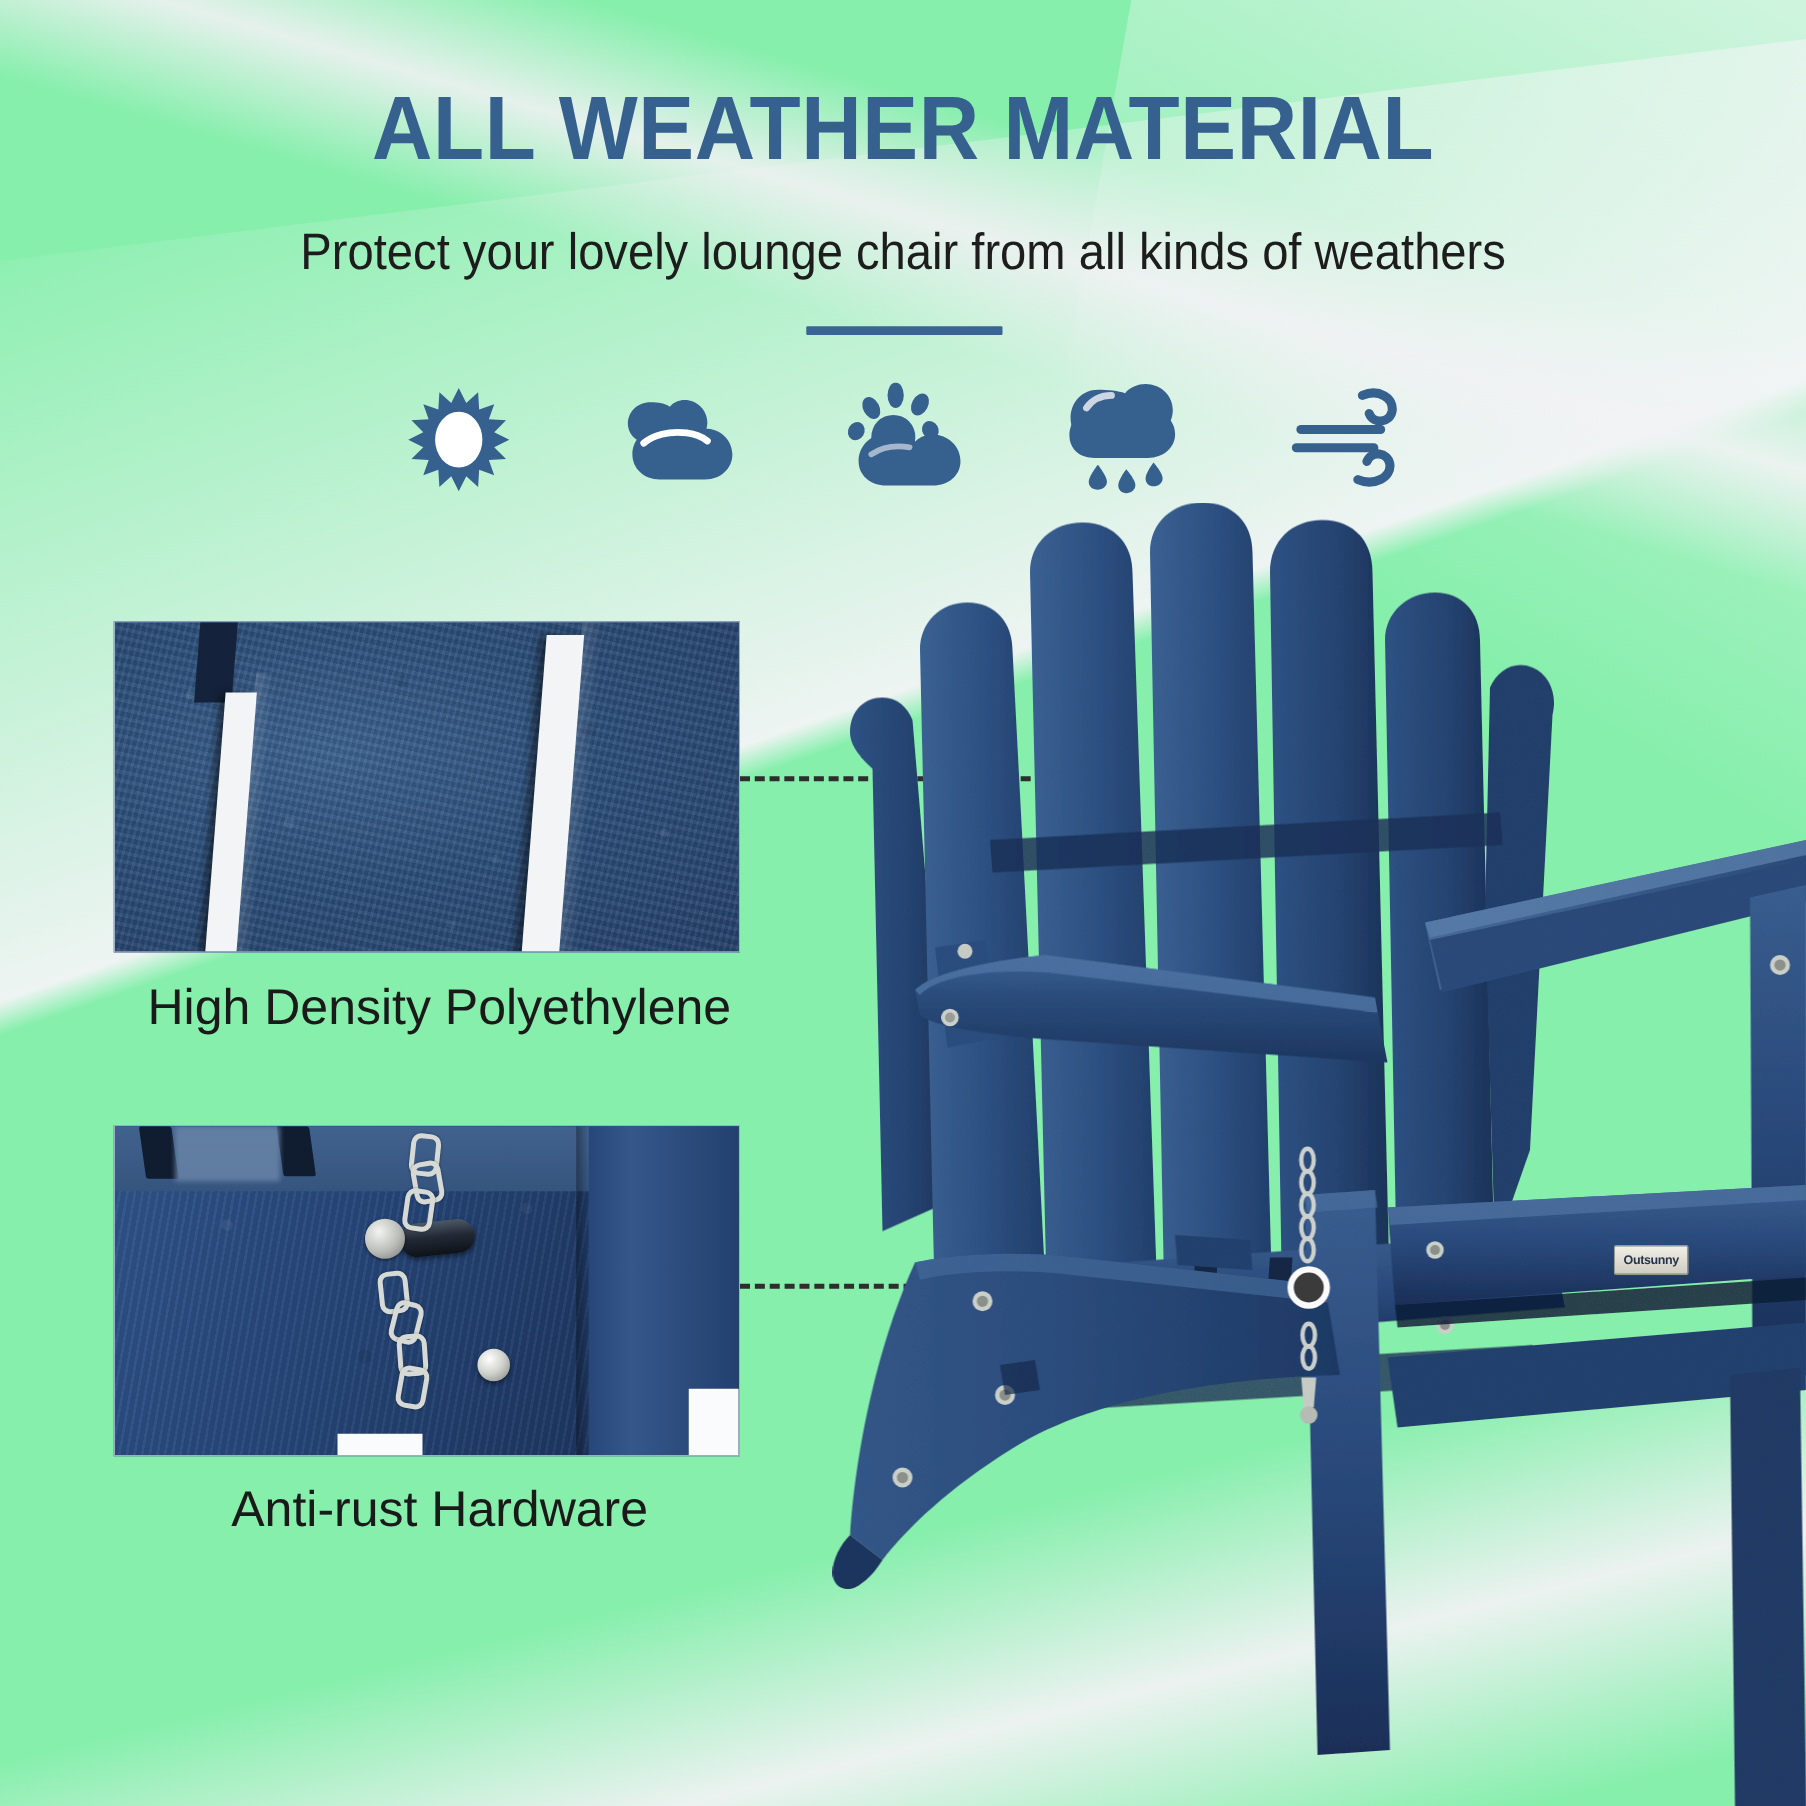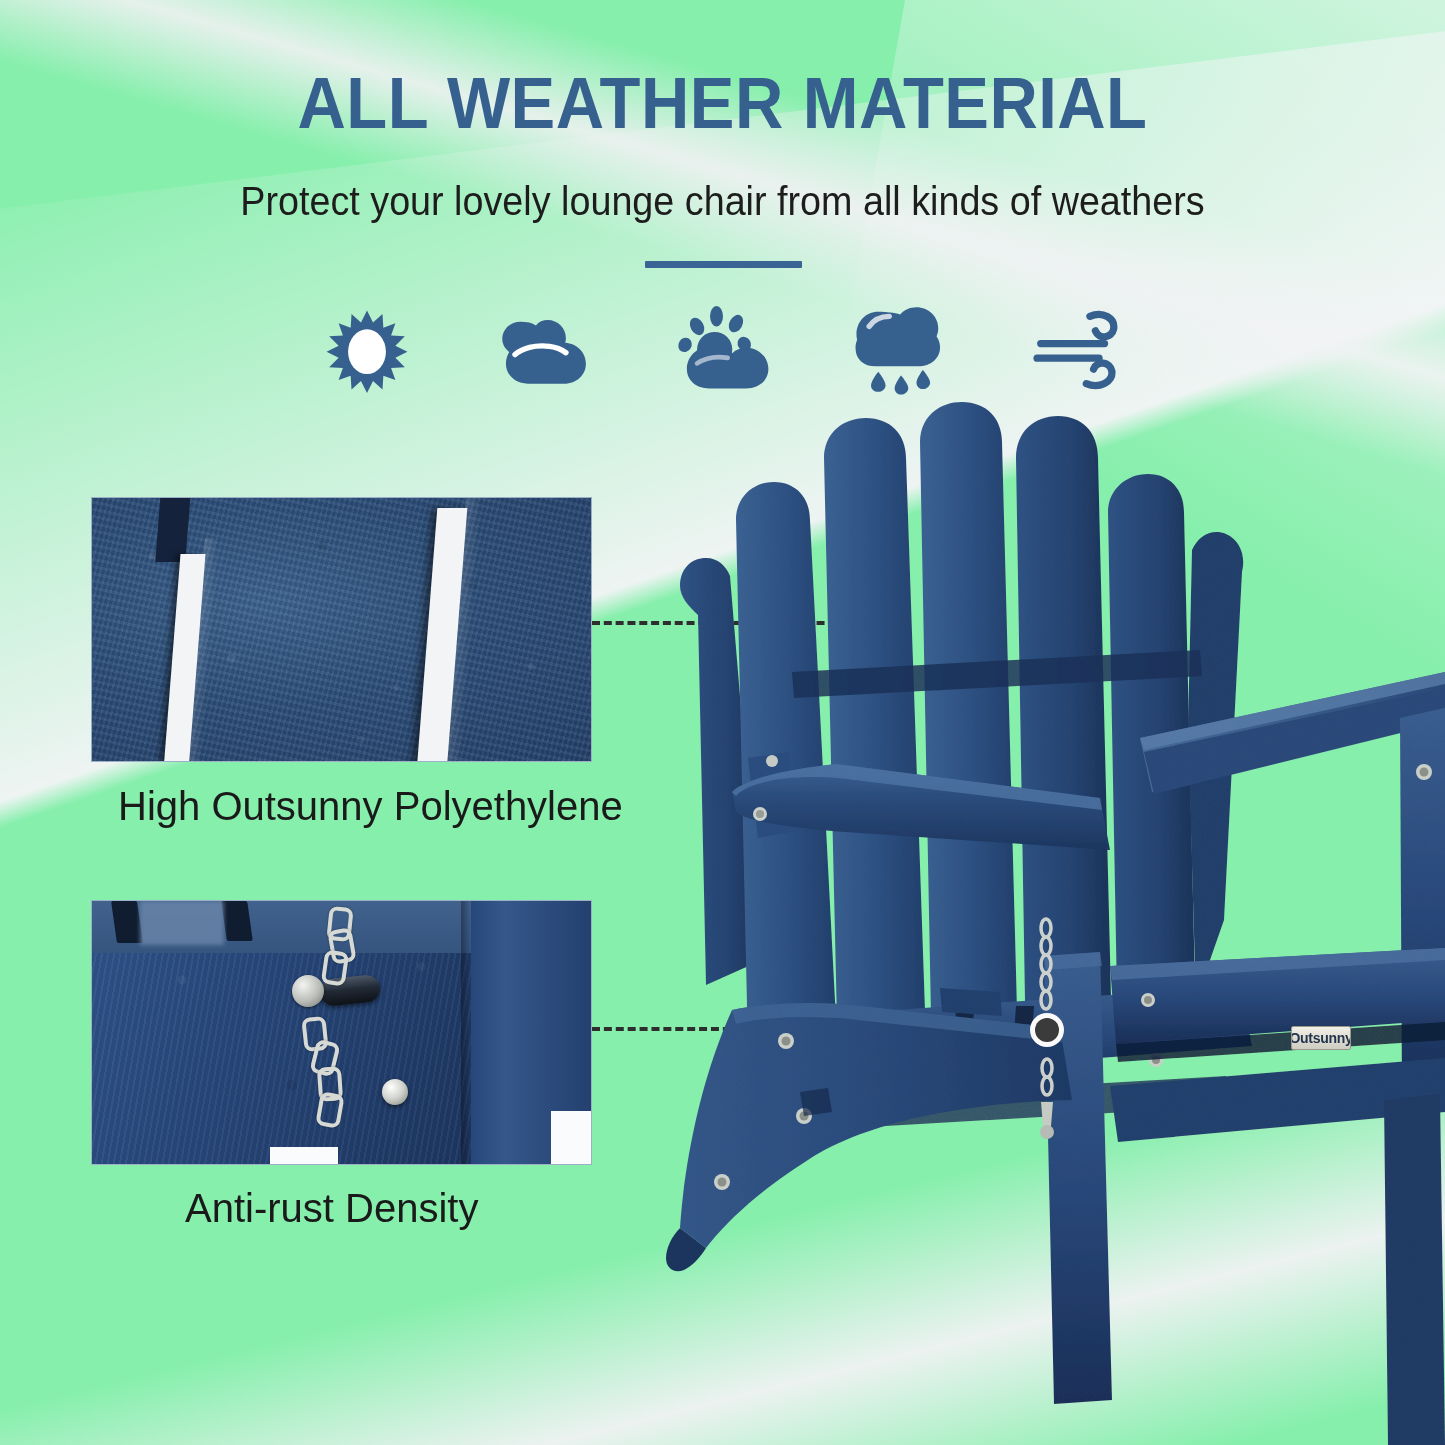--- a/index.html
+++ b/index.html
@@ -137,22 +137,22 @@
 
   
   #chair{position:absolute;left:640px;top:400px;width:805px;height:1045px;}
   #chair svg{display:block;width:805px;height:1045px;}
 
   .badge{
     position:absolute;left:1291px;top:996px;width:58px;height:22px;
     background:linear-gradient(180deg,#f1efe6,#cfcdc2);
     border:1px solid #9a978c;border-radius:2px;
     display:flex;align-items:center;justify-content:center;
-    font-size:14px;font-weight:700;color:#23344c;letter-spacing:-.3px;
-    font-family:"Liberation Sans",sans-serif;overflow:hidden;margin-top:30px;
+    font-size:10px;font-weight:700;color:#23344c;letter-spacing:-.3px;
+    font-family:"Liberation Sans",sans-serif;overflow:hidden;
   }
 </style>
 </head>
 <body>
 
 <div id="stage">
 
   <div class="bg-band b1"></div>
   <div class="bg-band b2"></div>
   <div class="bg-band b3"></div>
@@ -227,21 +227,21 @@
   <div class="panel p1">
     <div class="hdpe">
       <div class="grain"></div>
     </div>
     <div class="gap g1b"></div>
     <div class="gap g1"></div>
     <div class="edge e1"></div>
     <div class="gap g2"></div>
     <div class="edge e2"></div>
   </div>
-  <div class="caption c1">High Outsunny Polyethylene</div>
+  <div class="caption c1">High Density Polyethylene</div>
 
   <div class="panel p2">
     <div class="hw-bg">
       <div class="grain"></div>
     </div>
 
     <div class="hw-slat" style="left:0;top:0;width:499px;height:52px;background:linear-gradient(180deg,#41628d,#35557f);"></div>
     <div class="hw-notch" style="left:22px;top:0;width:26px;height:42px;transform:skewX(8deg);"></div>
     <div class="hw-notch" style="left:132px;top:0;width:26px;height:40px;transform:skewX(8deg);"></div>
     <div class="hw-slat" style="left:48px;top:0;width:84px;height:44px;background:#6b86a9;opacity:.8;filter:blur(2px);"></div>
@@ -257,21 +257,21 @@
     <div class="hw-screw" style="left:290px;top:178px;"></div>
 
     <div class="chain-link" style="left:236px;top:6px;transform:rotate(6deg);"></div>
     <div class="chain-link" style="left:238px;top:28px;transform:rotate(-10deg);"></div>
     <div class="chain-link" style="left:231px;top:50px;transform:rotate(8deg);"></div>
     <div class="chain-link" style="left:211px;top:116px;transform:rotate(-6deg);"></div>
     <div class="chain-link" style="left:221px;top:140px;transform:rotate(14deg);"></div>
     <div class="chain-link" style="left:226px;top:166px;transform:rotate(-4deg);"></div>
     <div class="chain-link" style="left:226px;top:192px;transform:rotate(10deg);"></div>
   </div>
-  <div class="caption c2">Anti-rust Density</div>
+  <div class="caption c2">Anti-rust Hardware</div>
 
   <div class="callout l1"></div>
   <div class="marker m1"></div>
   <div class="callout l2"></div>
   <div class="marker m2"></div>
 
   <div id="chair">
     <svg viewBox="0 0 805 1045" aria-hidden="true">
       <defs>
         <linearGradient id="gBody" x1="0" y1="0" x2="1" y2="0">

